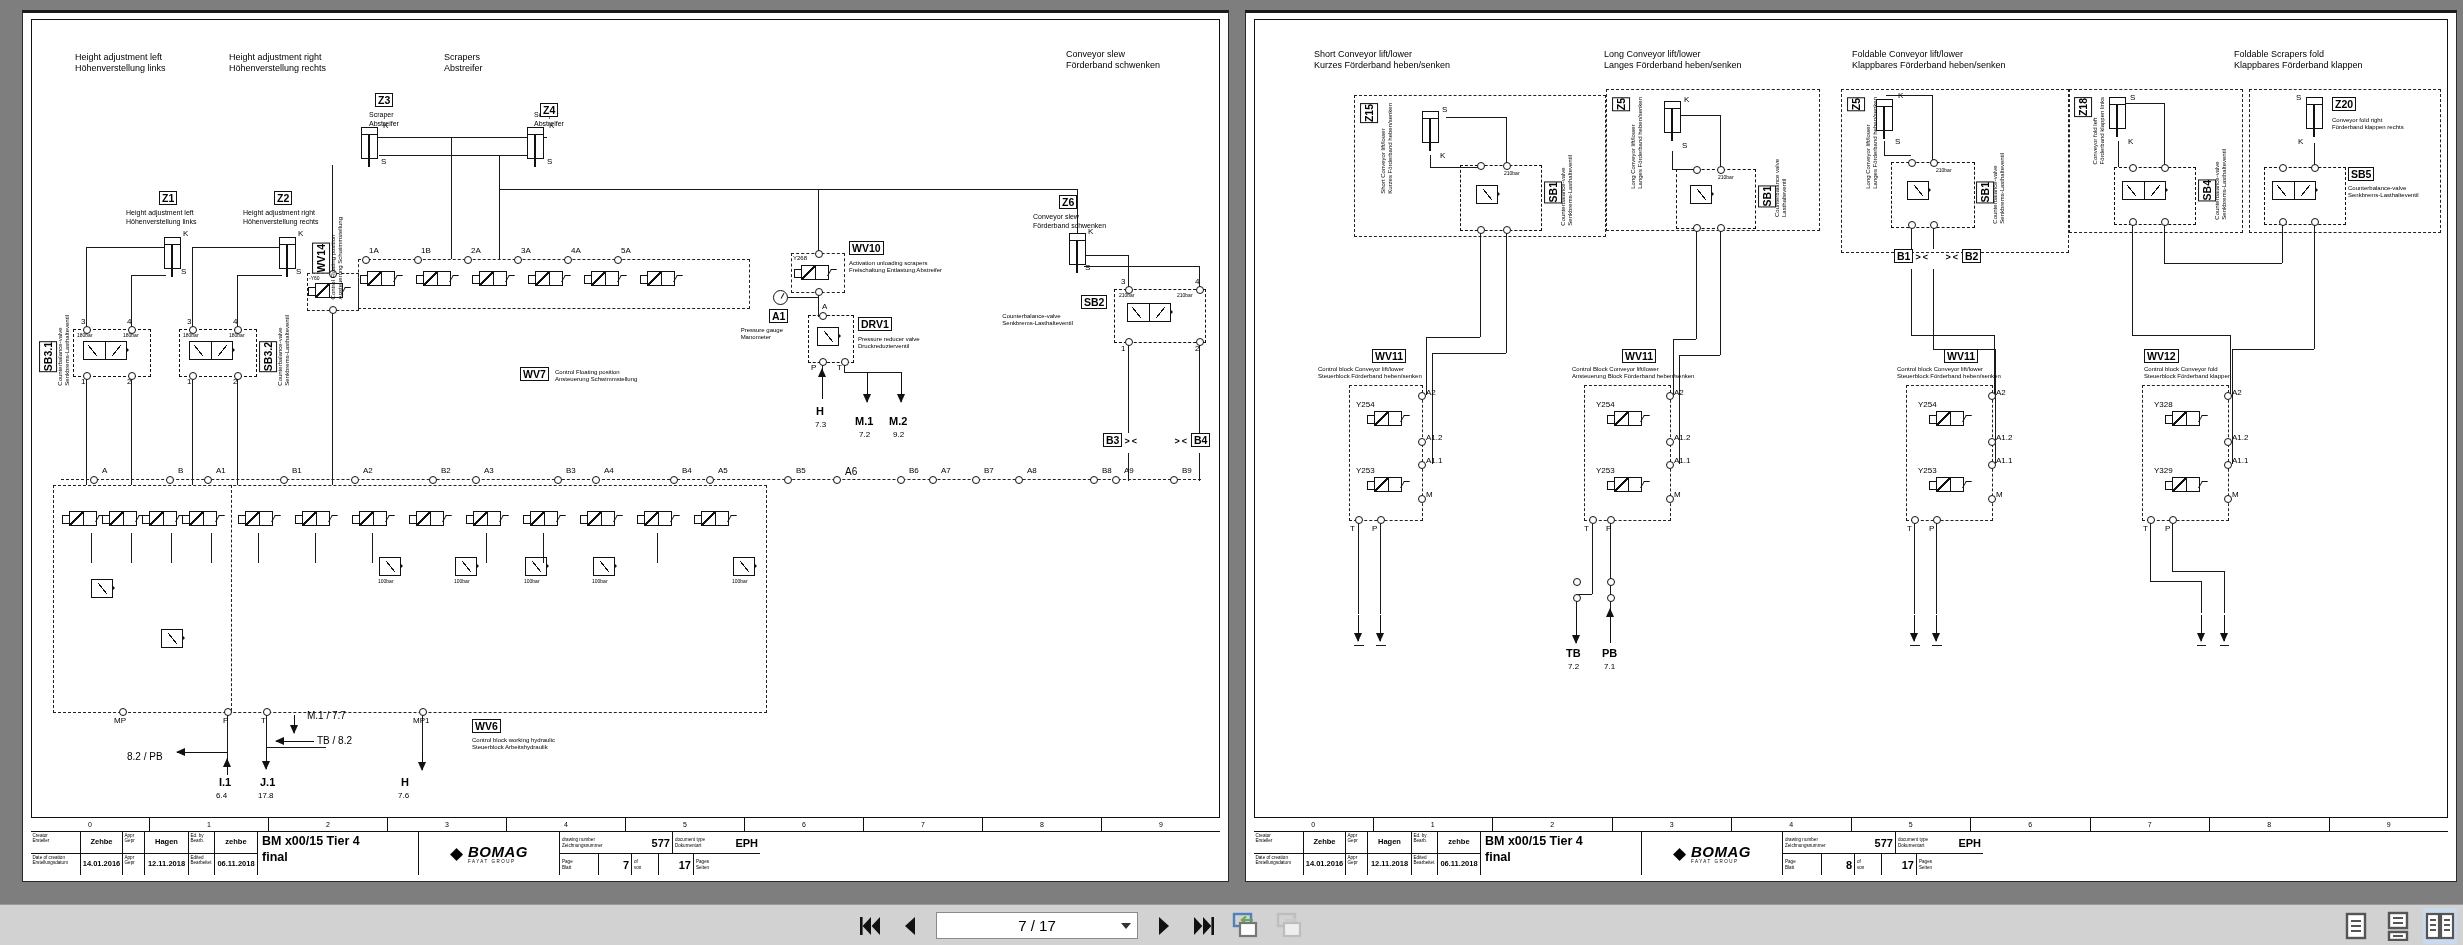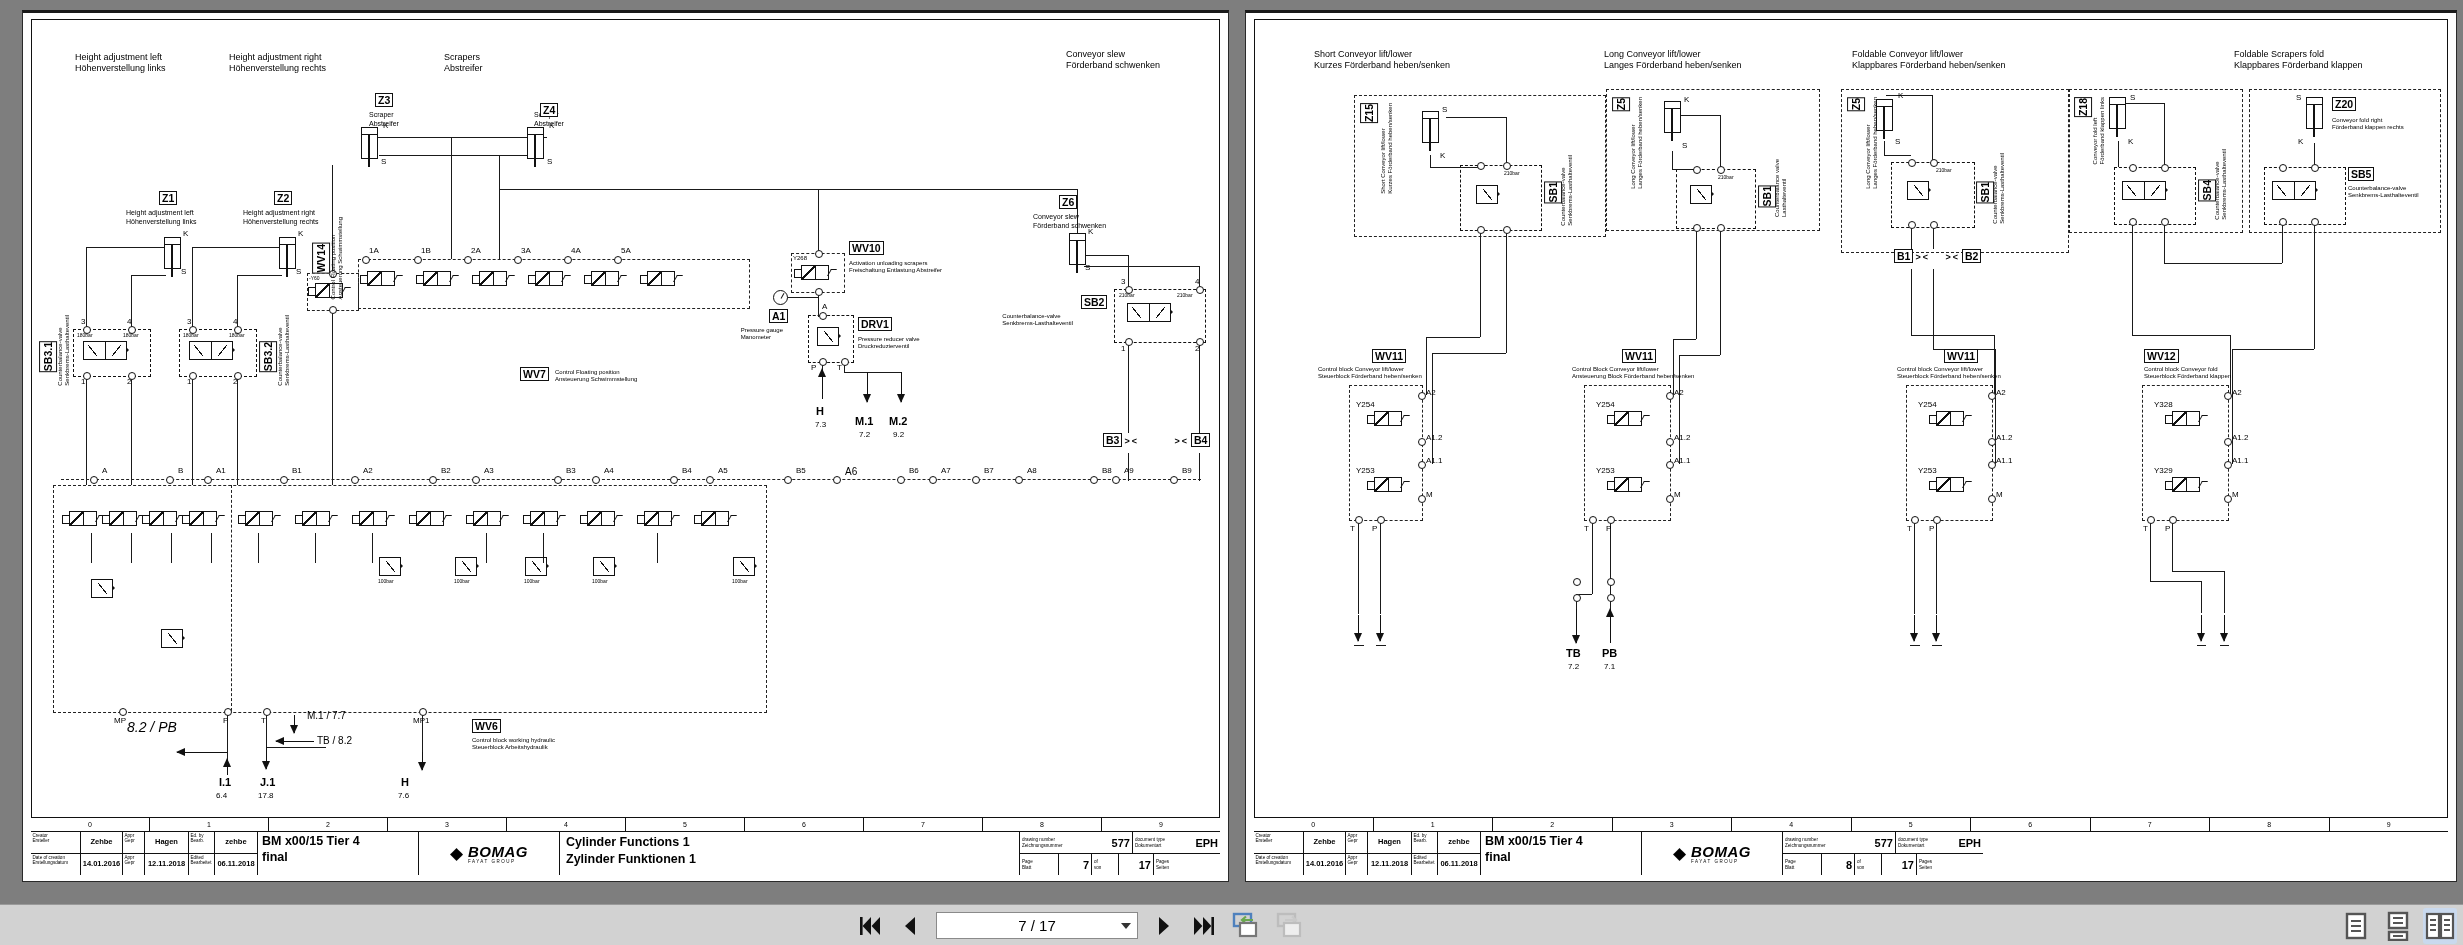--- a/index.html
+++ b/index.html
@@ -489,21 +489,21 @@
         </div>
         <div class="s-txt" style="left: 192px; top: 697px; font-size: 8px;">
           <div>P</div>
         </div>
         <div class="s-txt" style="left: 230px; top: 697px; font-size: 8px;">
           <div>T</div>
         </div>
         <div class="s-txt" style="left: 382px; top: 697px; font-size: 8px;">
           <div>MP1</div>
         </div>
-        <div class="s-txt" style="left: 96px; top: 700px; font-size: 14px; font-style: italic;">
+        <div class="s-txt" style="left: 96px; top: 732px; font-size: 10px;">
           <div>8.2 / PB</div>
         </div>
         <div class="s-txt" style="left: 276px; top: 691px; font-size: 10px;">
           <div>M.1 / 7.7</div>
         </div>
         <div class="s-txt" style="left: 286px; top: 716px; font-size: 10px;">
           <div>TB / 8.2</div>
         </div>
         <div class="s-txt" style="left: 188px; top: 757px; font-size: 11px; font-weight: 700;">
           <div>I.1</div>
@@ -565,22 +565,20 @@
         </div>
         <div class="tb-model">BM x00/15 Tier 4
 final</div>
         <div class="tb-logo">
           <span class="diam">◆</span>
           <span>
             <div class="bomag">BOMAG</div>
             <div class="fayat">FAYAT GROUP</div>
           </span>
         </div>
-        <div class="tb-title">Cylinder Functions 1
-Zylinder Funktionen 1</div>
         <div class="tb-right">
           <div class="r1">
             <div class="rcell" style="flex:1.3">
               <span class="rlab">drawing number
 Zeichnungsnummer</span>
               <span class="rval">577</span>
             </div>
             <div class="rcell" style="flex:1">
               <span class="rlab">document type
 Dokumentart</span>

